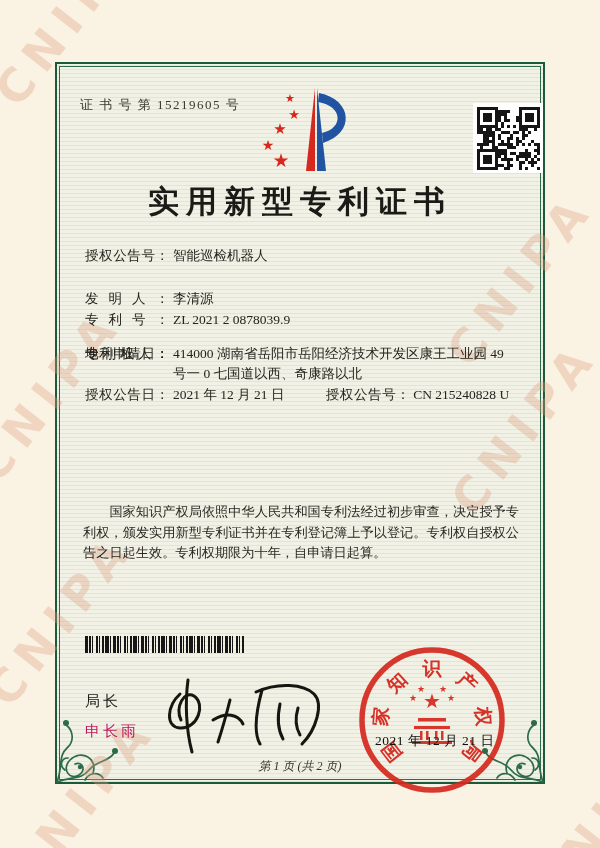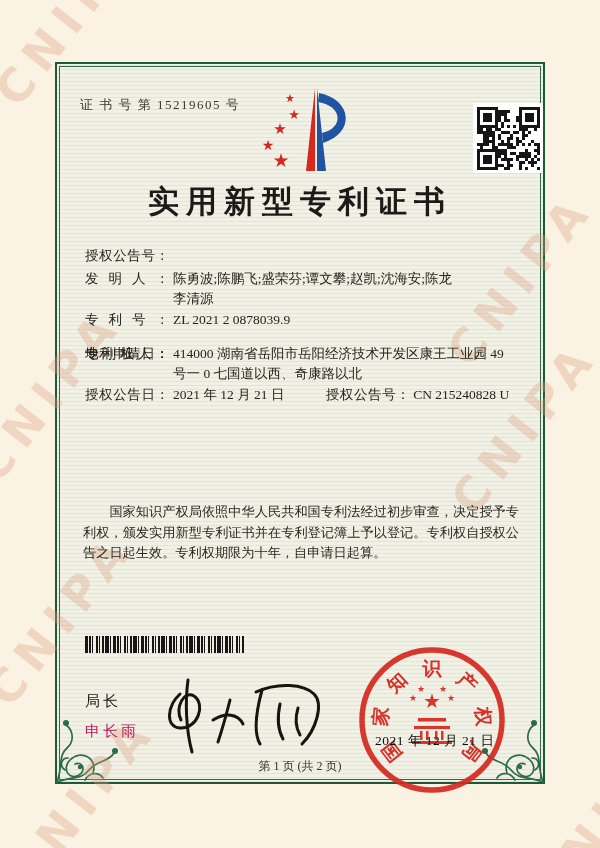--- a/index.html
+++ b/index.html
@@ -38,21 +38,21 @@
   .paras{position:absolute;left:75px;top:494px;width:452px;font-size:13.2px;line-height:20.5px;
          text-align:justify;color:#2a2823;}
   .paras p{margin:8px;text-indent:2em;}
   .barcode{position:absolute;left:85px;top:636px;width:160px;height:17px;display:flex;align-items:stretch;}
   .barcode span{flex:none;}
   .director-title{position:absolute;left:85px;top:692px;font-size:15px;letter-spacing:3px;color:#1c1a17;}
   .director-name{position:absolute;left:85px;top:722px;font-size:15px;letter-spacing:3px;color:#be185d;}
   .signature{position:absolute;left:150px;top:672px;}
   .seal{position:absolute;left:356px;top:644px;}
   .seal-date{position:absolute;left:375px;top:732px;font-size:13.5px;letter-spacing:0.5px;color:#111;}
-  .page-indicator{position:absolute;left:0;top:758px;width:100%;text-align:center;font-size:12px;color:#33312b;}
+  .page-indicator{position:absolute;left:0;top:758px;width:100%;text-align:center;font-size:12px;color:#33312b;font-style:italic;}
   .cont-note{position:absolute;left:50%;top:799px;transform:translateX(-50%);
              background:#fefcf3;border:1px solid #bdbda8;padding:3px 12px;font-size:12px;
              letter-spacing:2px;color:#22201c;z-index:4;}
 </style>
 </head>
 <body>
 
 <div class="page">
 
   <div class="frame">
@@ -351,24 +351,24 @@
           <rect x="48" y="60" width="3" height="3" fill="#151515"></rect>
           <rect x="60" y="60" width="3" height="3" fill="#151515"></rect>
         </svg>
       </div>
 
     <div class="title">实用新型专利证书</div>
 
     <div class="fields">
       <div class="frow first">
         <span class="flabel">授权公告号：</span>
+        <div class="fval">智能巡检机器人</div>
       </div>
       <div class="frow tall">
         <span class="flabel">发明人：</span>
-        <div class="fval">陈勇波;陈鹏飞;盛荣芬;谭文攀;赵凯;沈海安;陈龙</div>
         <div class="fval">李清源</div>
       </div>
       <div class="frow">
         <span class="flabel">专利号：</span>
         <div class="fval">ZL 2021 2 0878039.9</div>
       </div>
       <div class="frow">
         <span class="flabel">专利申请日：</span>
       </div>
       <div class="frow">

